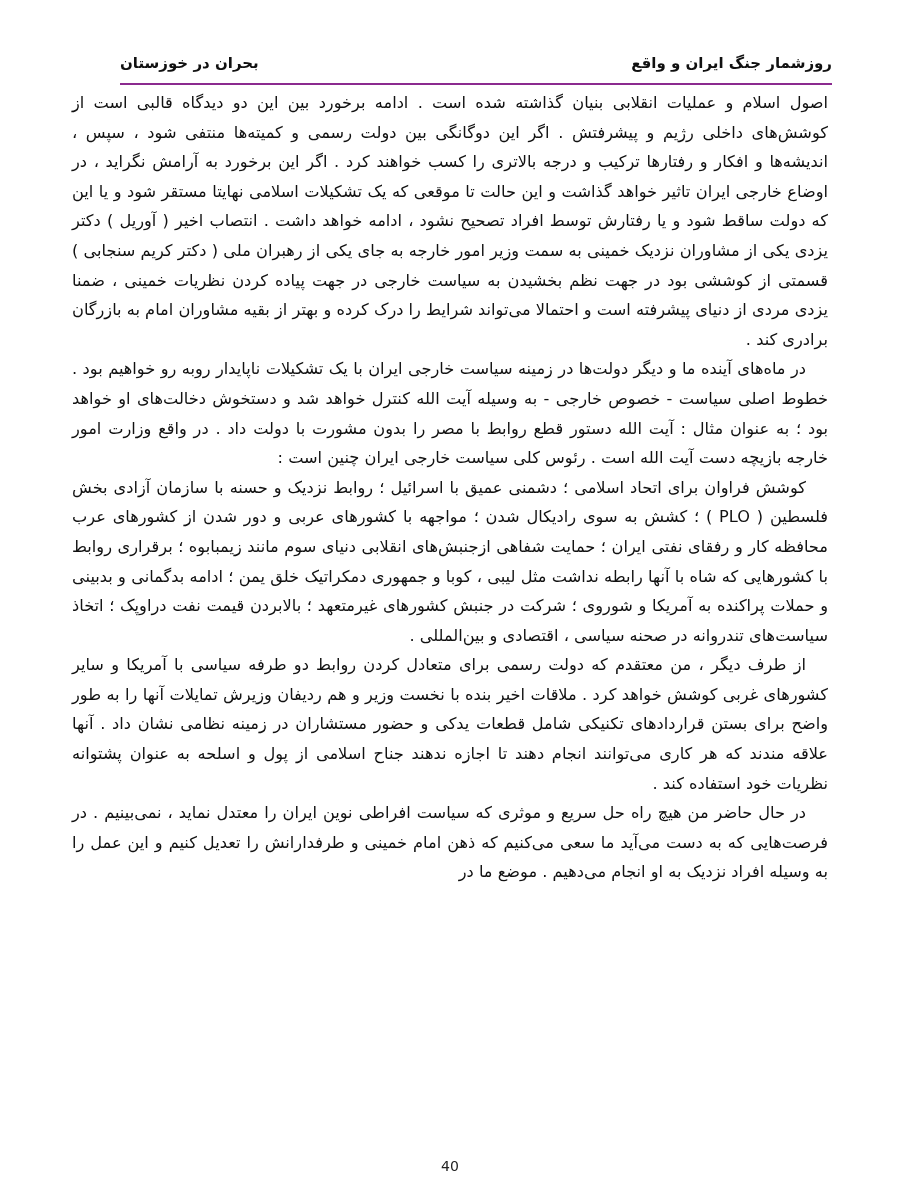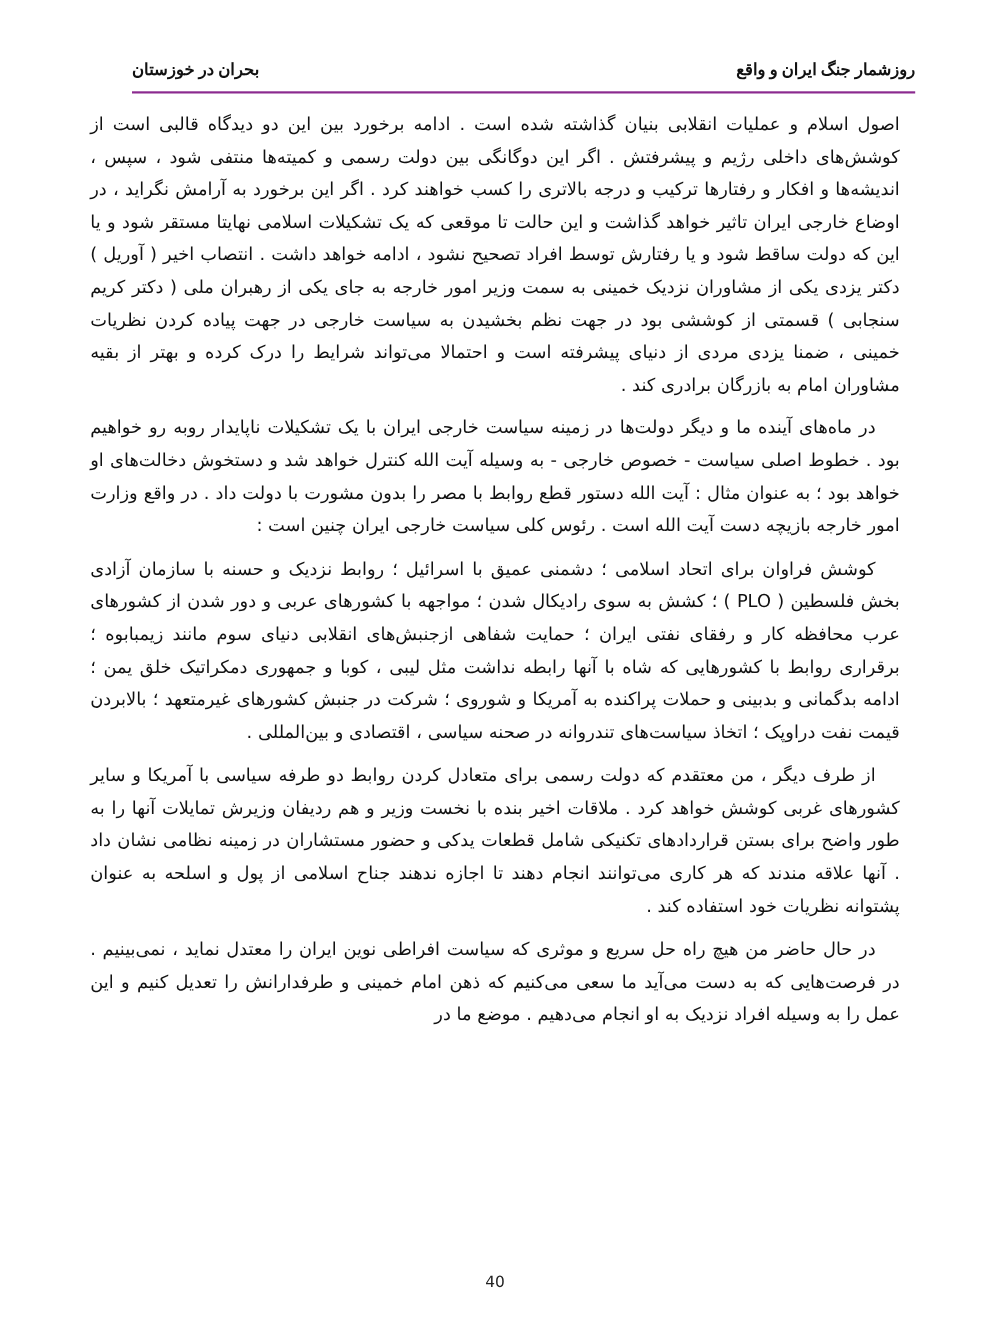--- a/index.html
+++ b/index.html
@@ -23,21 +23,20 @@
     height: 30px;
     display: flex;
     justify-content: space-between;
     align-items: center;
     direction: rtl;
   }
   .header-title {
     font-weight: bold;
     font-size: 15px;
     color: #111;
-    font-family: Liberation Serif, serif;
   }
   .header-rule {
     position: absolute;
     top: 83px;
     left: 120px;
     right: 68px;
     height: 2px;
     background: #8b2a8f;
   }
   .body-text {
@@ -45,21 +44,21 @@
     top: 88px;
     left: 72px;
     right: 72px;
     direction: rtl;
     text-align: justify;
     text-align-last: right;
     font-size: 16.2px;
     line-height: 29.6px;
   }
   .body-text p {
-    margin: 10px;
+    margin: 0;
     text-indent: 0;
   }
   .body-text p.indent {
     text-indent: 22px;
   }
   .page-number {
     position: absolute;
     top: 1158px;
     left: 0;
     right: 0;

